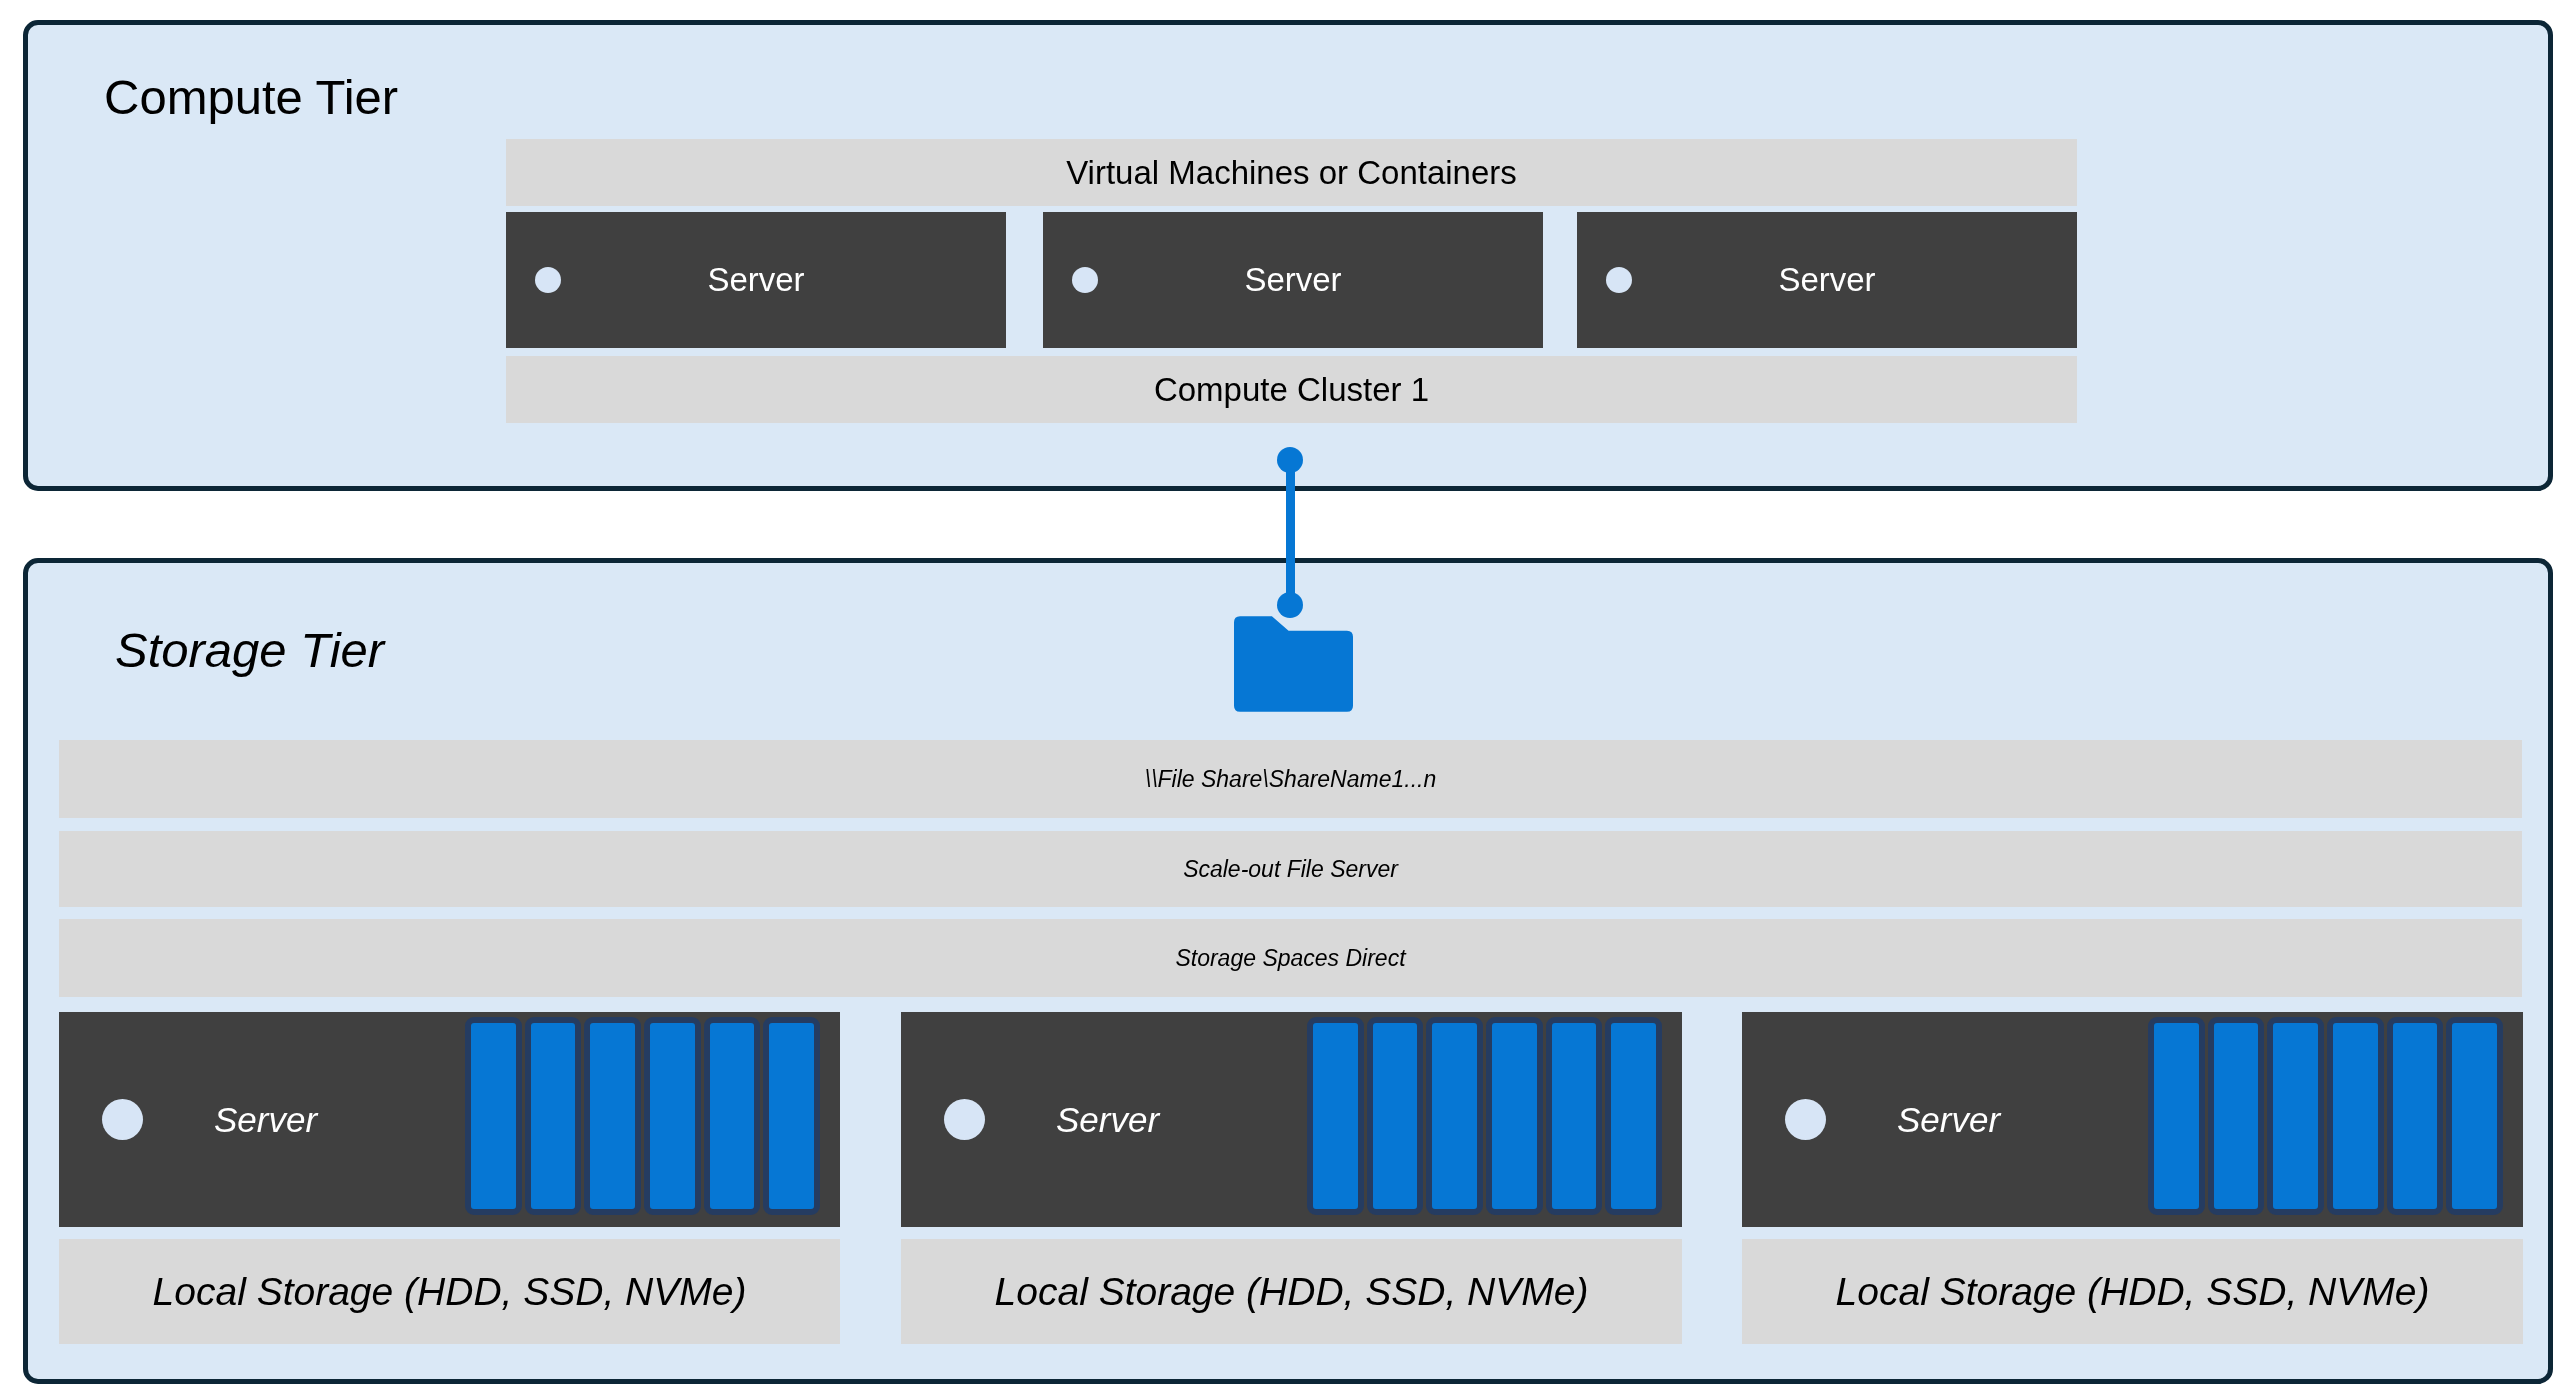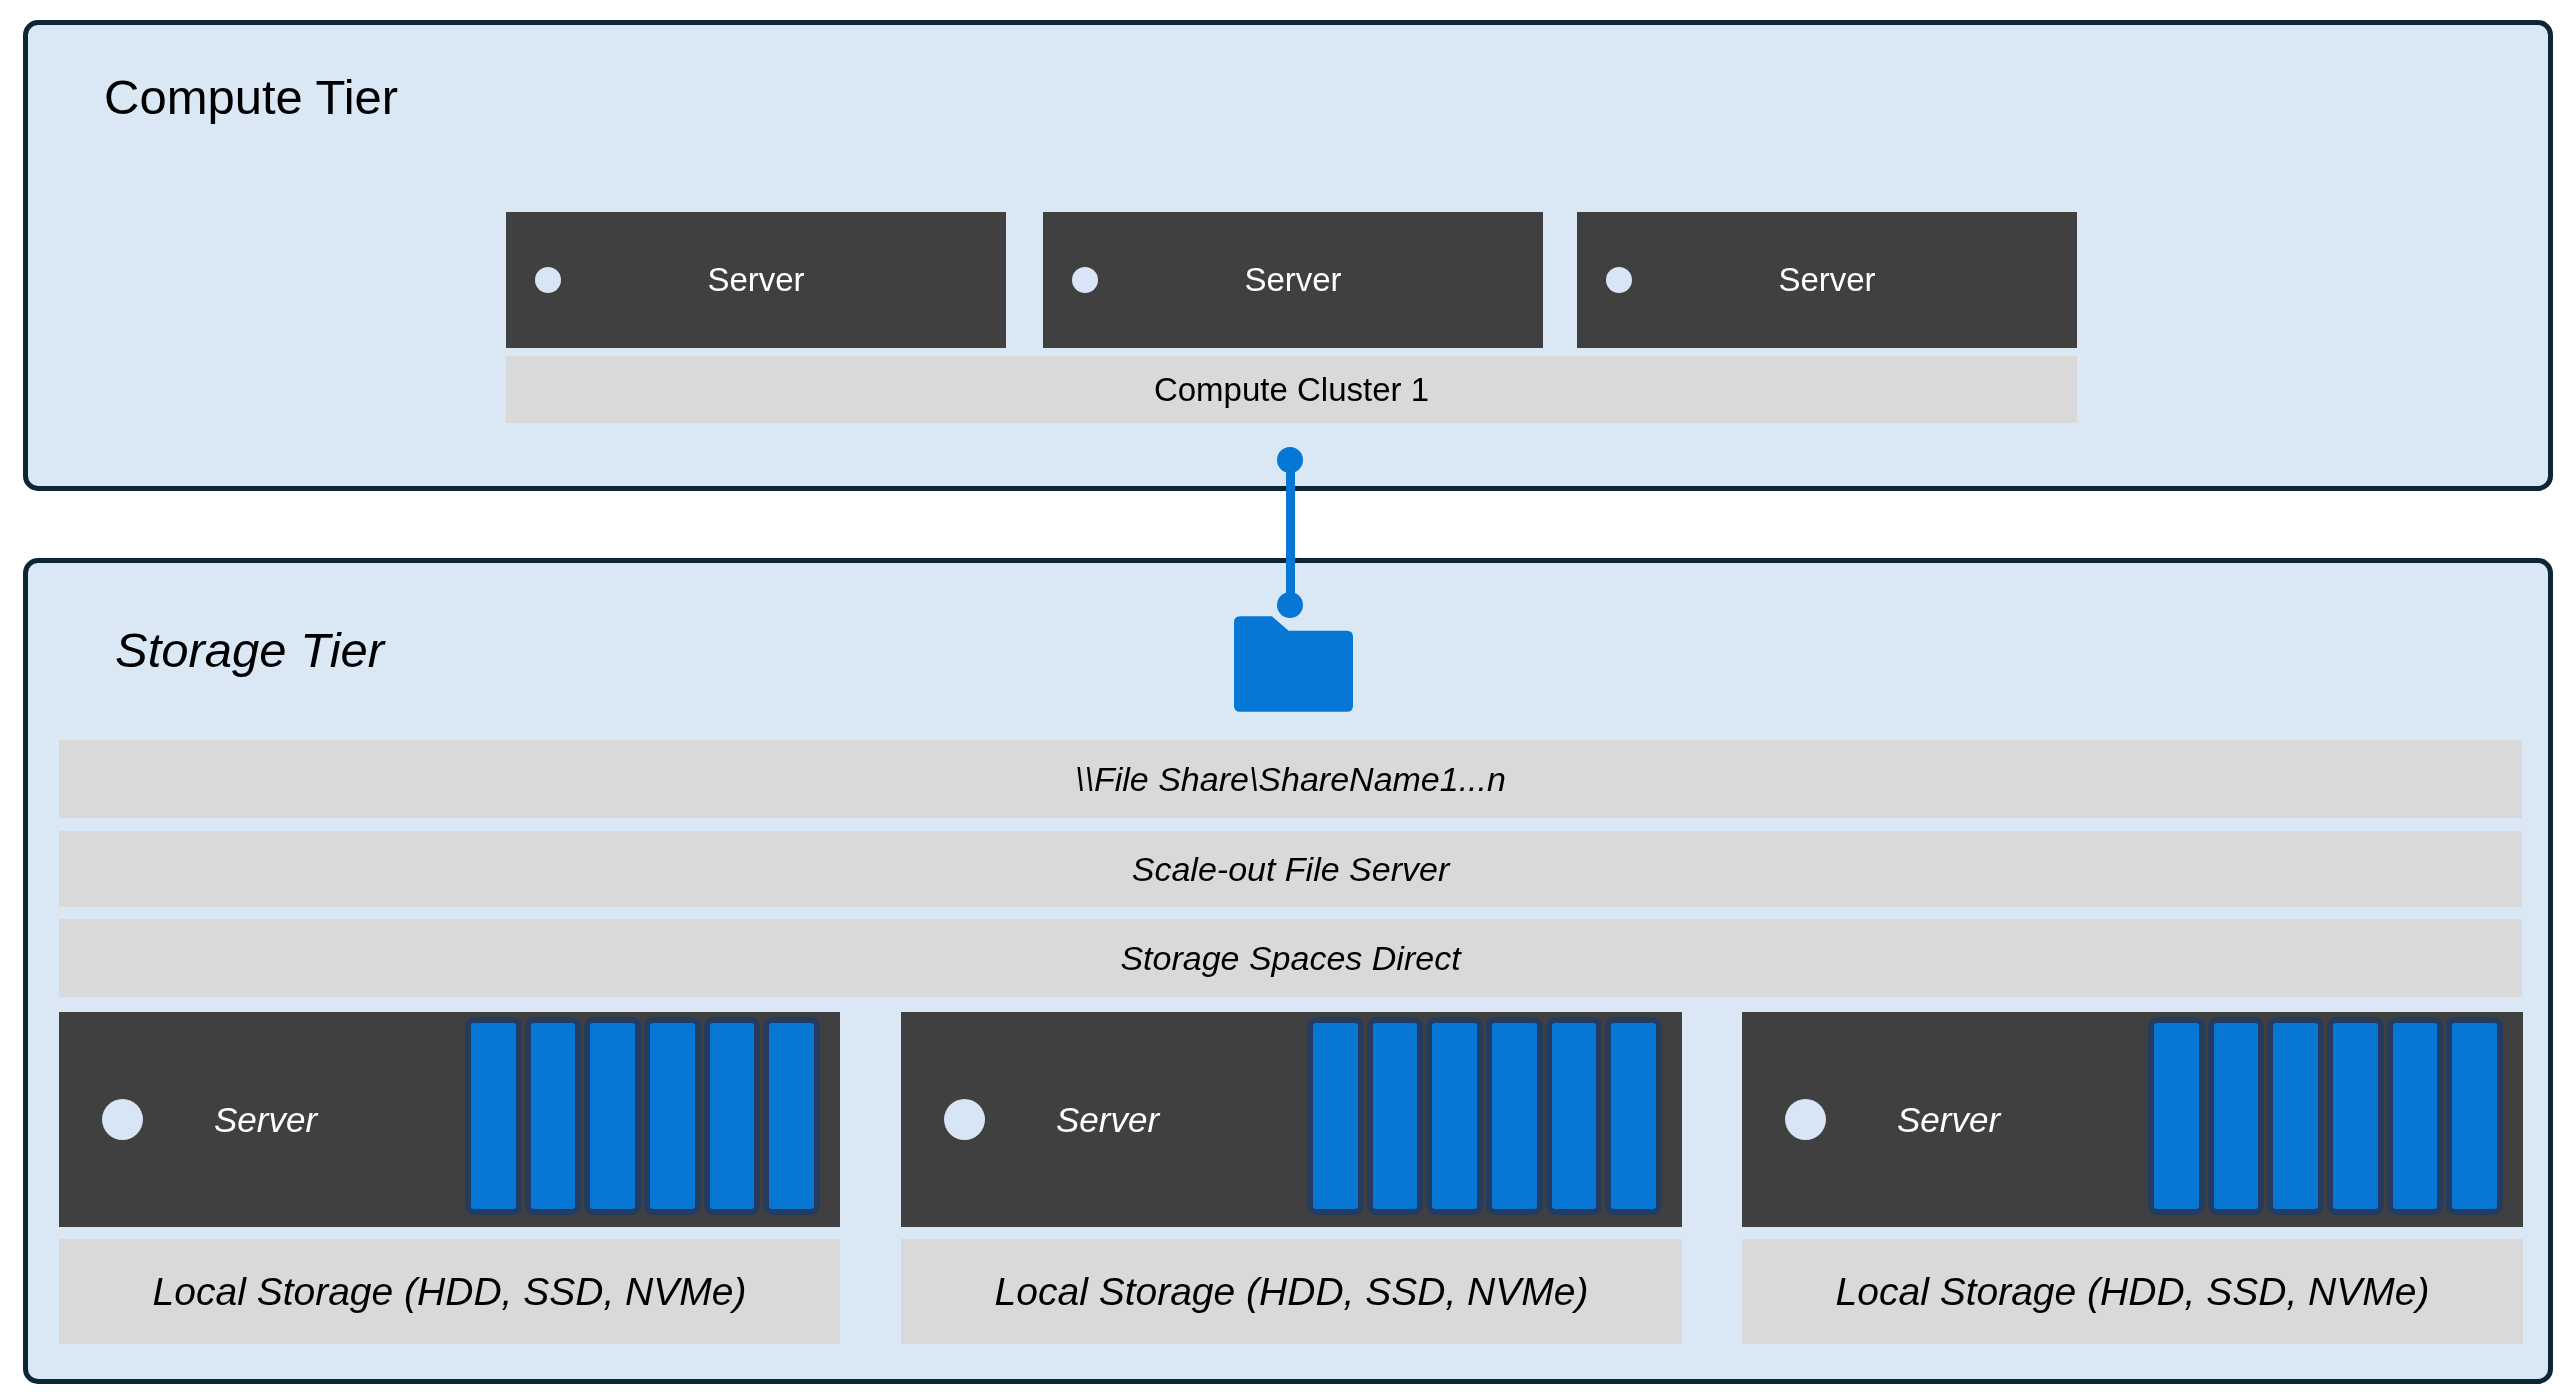--- a/index.html
+++ b/index.html
@@ -17,21 +17,21 @@
   .tier-title{position:absolute;font-size:49px;color:#000;font-weight:400;white-space:nowrap;}
   .tier.compute .tier-title{left:76px;top:44px;}
   .tier.storage .tier-title{left:87px;top:59px;}
 
   
   .bar{position:absolute;background:var(--bar-grey,#D9D9D9);
        display:flex;align-items:center;justify-content:center;
        color:#000;white-space:nowrap;}
   .bar.vm-bar{left:478px;top:114px;width:1571px;height:67px;font-size:33px;}
   .bar.cluster-bar{left:478px;top:331px;width:1571px;height:67px;font-size:33px;}
-  .bar.wide{left:31px;width:2463px;font-size:34px;}
+  .bar.wide{left:31px;width:2463px;font-size:23px;}
   .bar.fileshare{top:177px;height:78px;}
   .bar.sofs{top:268px;height:76px;}
   .bar.s2d{top:356px;height:78px;}
   .bar.local{top:676px;height:105px;width:781px;font-size:39px;}
 
   
   .cserver{position:absolute;top:187px;width:500px;height:136px;background:var(--server-dark,#404040);}
   .cserver .led{position:absolute;left:29px;top:55px;width:26px;height:26px;border-radius:50%;
                 background:var(--led-fill,#D7E5F6);}
   .cserver .slabel{position:absolute;left:0;top:0;width:100%;height:100%;
@@ -62,20 +62,23 @@
   .folder{position:absolute;left:1234px;top:616px;z-index:6;}
 </style>
 </head>
 <body>
 
 <div class="canvas">
 
   <section class="tier compute">
     <div class="tier-title">Compute Tier</div>
 
+    <div class="bar vm-bar">
+      <span>Virtual Machines or Containers</span>
+    </div>
 
     <div class="cserver" style="left:478px">
       <span class="led"></span>
       <span class="slabel">Server</span>
     </div>
     <div class="cserver" style="left:1015px">
       <span class="led"></span>
       <span class="slabel">Server</span>
     </div>
     <div class="cserver" style="left:1549px">

